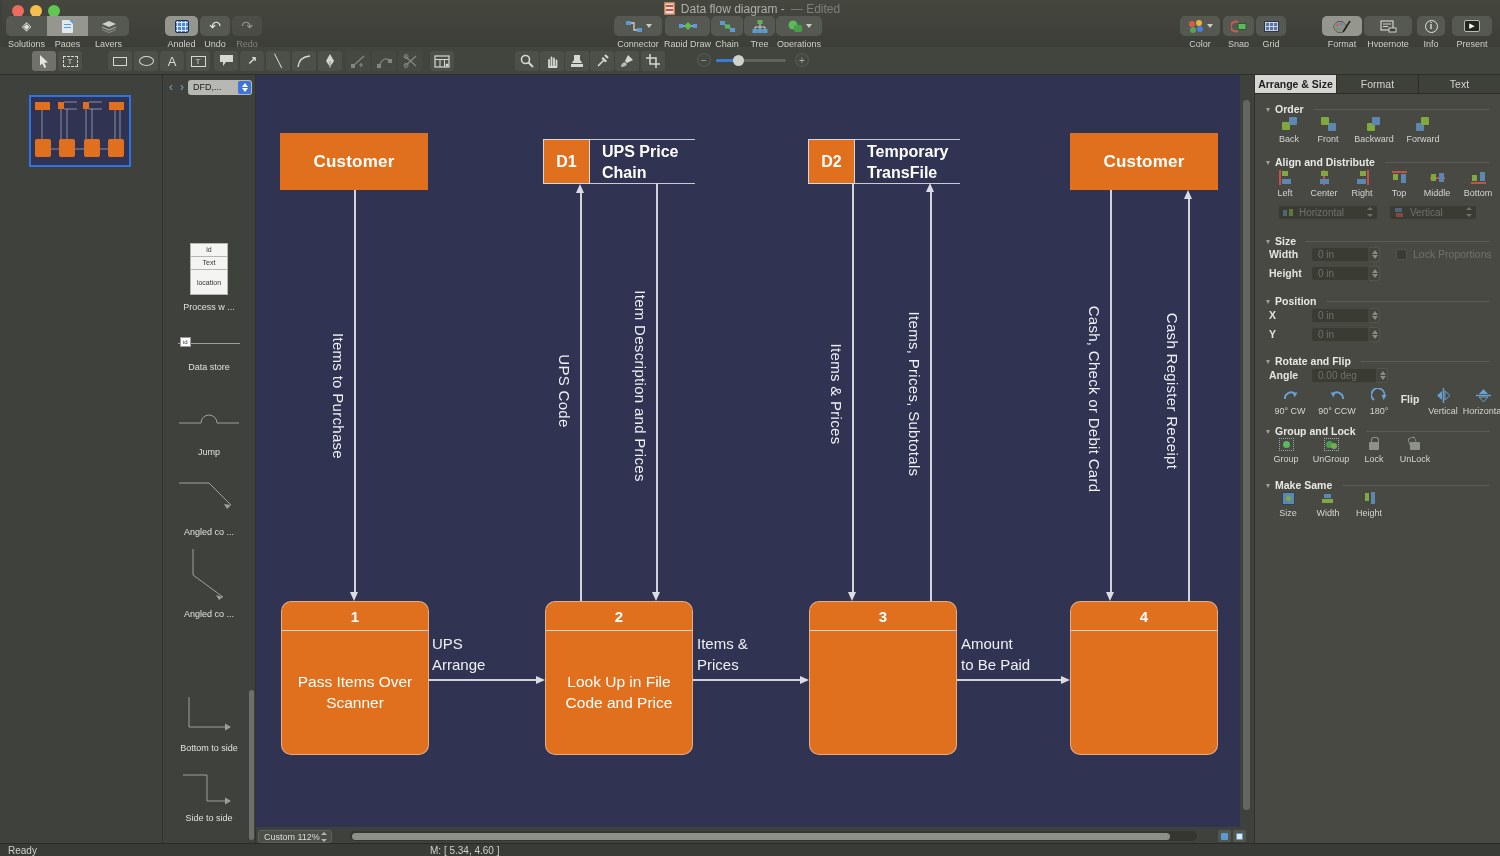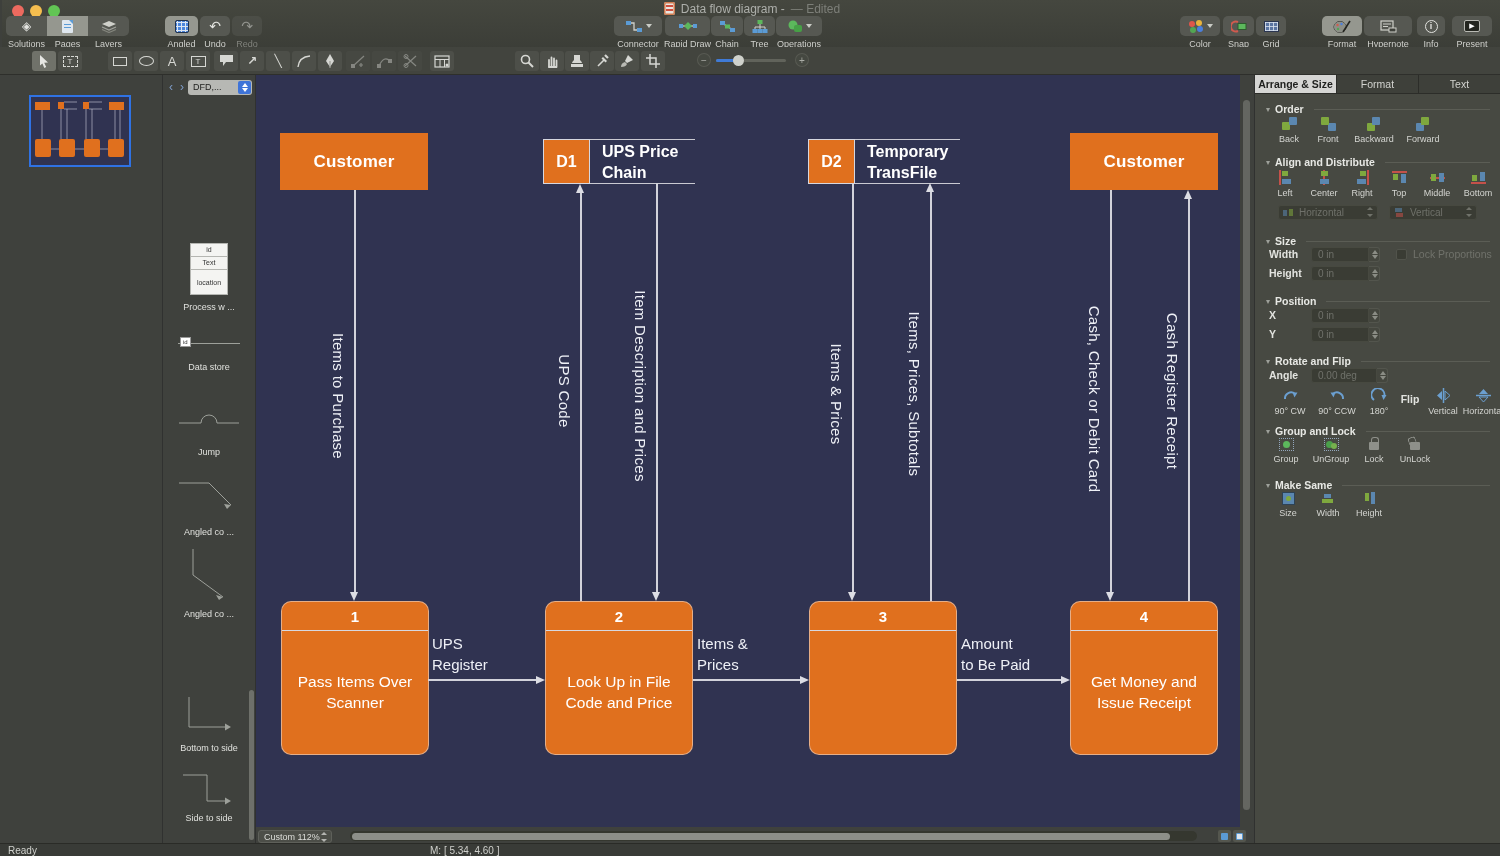--- a/index.html
+++ b/index.html
@@ -611,24 +611,20 @@
   </div>
   <div class="proc" style="left:553px;top:526px">
     <div class="ph">
         <span>3</span>
       </div>
   </div>
   <div class="proc" style="left:814px;top:526px">
     <div class="ph">
         <span>4</span>
       </div>
-    <div class="pb">
-        <span>Get Money and</span>
-        <span>Issue Receipt</span>
-      </div>
   </div>
 
   <div>
     <div class="vline" style="left:98px;top:115px;height:402px"></div>
     <span class="a-down" style="left:94px;top:517px"></span>
     <span class="vlab" style="left:74px;top:321px">Items to Purchase</span>
   </div>
   <div>
     <div class="vline" style="left:324px;top:118px;height:408px"></div>
     <span class="a-up" style="left:320px;top:109px"></span>
@@ -658,21 +654,21 @@
     <div class="vline" style="left:932px;top:124px;height:402px"></div>
     <span class="a-up" style="left:928px;top:115px"></span>
     <span class="vlab" style="left:908px;top:316px">Cash Register Receipt</span>
   </div>
 
   <div>
     <div class="hline" style="left:172px;top:604px;width:108px"></div>
     <span class="a-right" style="left:280px;top:600.5px"></span>
     <div class="hlab" style="left:176px;top:558px;width:72px">
       <div>UPS</div>
-        <div>Register</div>
+        <div>Arrange</div>
     </div>
   </div>
   <div>
     <div class="hline" style="left:437px;top:604px;width:107px"></div>
     <span class="a-right" style="left:544px;top:600.5px"></span>
     <div class="hlab" style="left:441px;top:558px;width:78px">
       <div>Items &amp;</div>
         <div>Prices</div>
     </div>
   </div>

